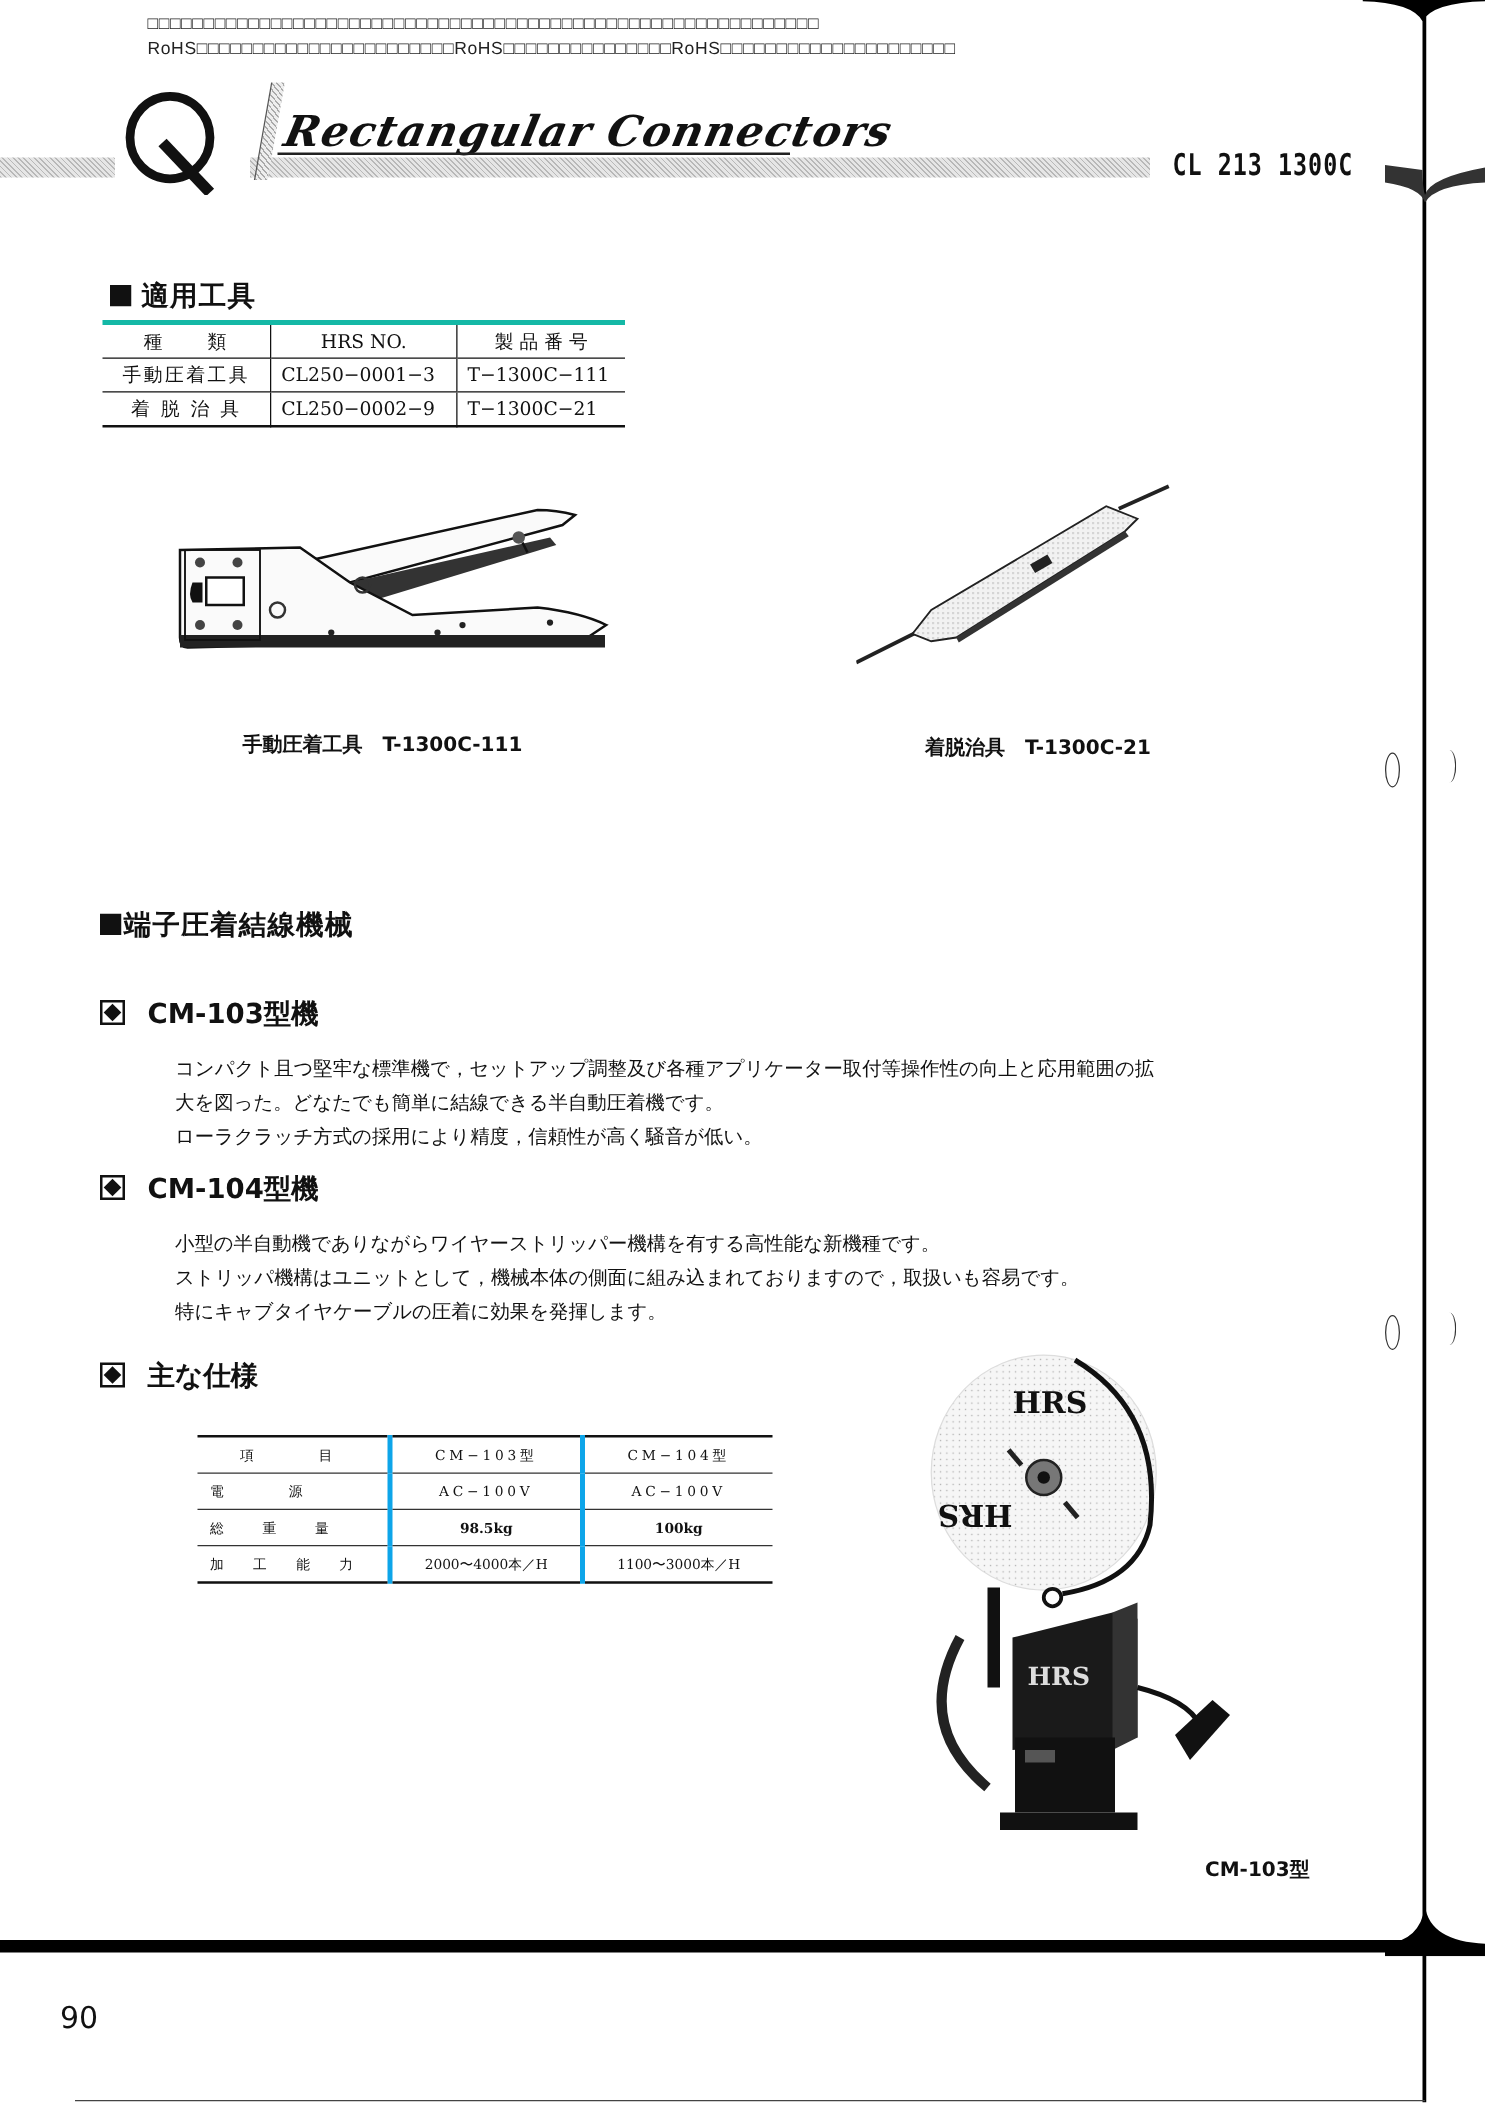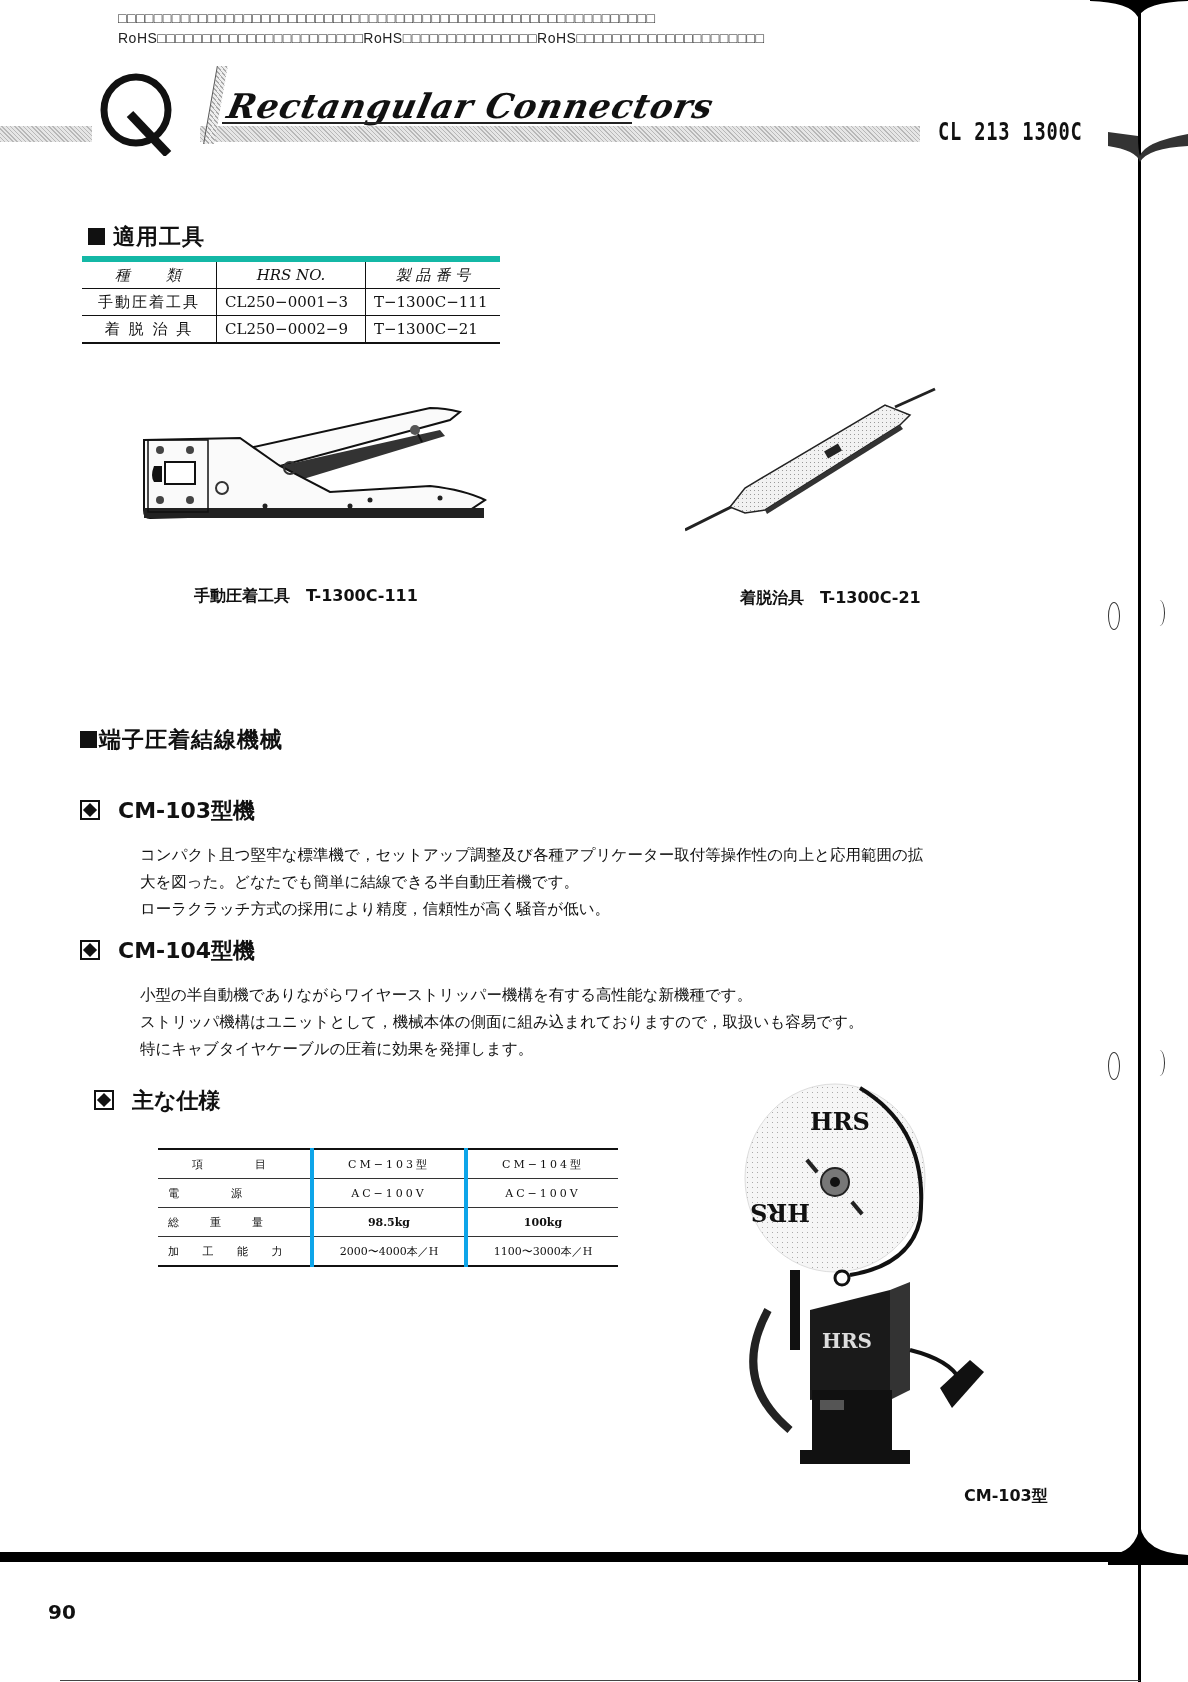--- a/index.html
+++ b/index.html
@@ -40,21 +40,21 @@
                  margin-right: 18px; vertical-align: -2px; box-sizing: border-box; }
   .diamond-box::after { content: ""; position: absolute; left: 3px; top: 3px; width: 10px; height: 10px;
                         background: #111; transform: rotate(45deg); }
   .sub-head { position: absolute; font-weight: bold; font-size: 22px; }
 
   
   table { border-collapse: collapse; }
   .tool-table { position: absolute; left: 82px; top: 256px; font-family: "DejaVu Serif", serif; font-size: 15px; }
   .tool-table td, .tool-table th { height: 26px; padding: 0 8px; font-weight: normal; text-align: center; white-space: nowrap; }
   .tool-table tr { border-bottom: 1px solid #111; }
-  .tool-table thead tr { border-top: 6px solid #14b8a6; font-style: italic; }
+  .tool-table thead tr { border-top: 4px solid #14b8a6; }
   .tool-table tbody tr:last-child { border-bottom: 2px solid #111; }
   .tool-table td + td, .tool-table th + th { border-left: 1px solid #111; }
   .c1 { width: 118px; letter-spacing: 2px; }
   .c2 { width: 132px; text-align: left !important; }
   .c3 { width: 118px; text-align: left !important; }
 
   
   .img-box { position: absolute; }
   .caption { position: absolute; font-size: 16px; font-weight: bold; white-space: nowrap; }
 
@@ -67,21 +67,21 @@
   .spec-table tr { border-bottom: 1px solid #333; }
   .spec-table thead tr { border-top: 2px solid #111; }
   .spec-table tbody tr:last-child { border-bottom: 2px solid #111; }
   .spec-table td + td, .spec-table th + th { border-left: 4px solid #0ea5e9; margin-top: 10px; }
   .s1 { width: 132px; letter-spacing: 10px; text-align: justify !important; }
   .s2 { width: 130px; letter-spacing: 3px; }
   .s3 { width: 130px; letter-spacing: 3px; }
 
   .footer-bar { position: absolute; left: 0; top: 1552px; width: 1140px; height: 10px; background: #000; }
   .footer-thin { position: absolute; left: 60px; top: 1680px; width: 1080px; height: 1px; background: #444; }
-  .page-num { position: absolute; left: 48px; top: 1600px; font-weight: bold; font-size: 20px; }
+  .page-num { position: absolute; left: 48px; top: 1600px; font-weight: normal; font-size: 24px; }
 </style>
 </head>
 <body>
 
 <div class="tofu-line" style="left:118px; top:10px;">□□□□□□□□□□□□□□□□□□□□□□□□□□□□□□□□□□□□□□□□□□□□□□□□□□□□□□□□□□□□</div>
 <div class="tofu-line" style="left:118px; top:30px;">
   <span>RoHS</span><span>□□□□□□□□□□□□□□□□□□□□□□□</span><span>RoHS</span><span>□□□□□□□□□□□□□□□</span><span>RoHS</span><span>□□□□□□□□□□□□□□□□□□□□□</span>
 </div>
 
 <div class="band" style="left:0; width:92px;"></div>
@@ -189,21 +189,21 @@
 
 <div class="sub-head" style="left:80px; top:936px;">
   <span class="diamond-box"></span><span>CM-104型機</span>
 </div>
 <div class="para" style="top:982px;">
   <div>小型の半自動機でありながらワイヤーストリッパー機構を有する高性能な新機種です。</div>
   <div>ストリッパ機構はユニットとして，機械本体の側面に組み込まれておりますので，取扱いも容易です。</div>
   <div>特にキャブタイヤケーブルの圧着に効果を発揮します。</div>
 </div>
 
-<div class="sub-head" style="left:80px; top:1086px;margin-left:14px;">
+<div class="sub-head" style="left:80px; top:1086px;">
   <span class="diamond-box"></span><span>主な仕様</span>
 </div>
 <table class="spec-table">
   <thead>
     <tr>
       <th class="s1" style="text-align:center !important;">項　　目</th>
       <th class="s2">CM−103型</th>
       <th class="s3">CM−104型</th>
     </tr>
   </thead>

